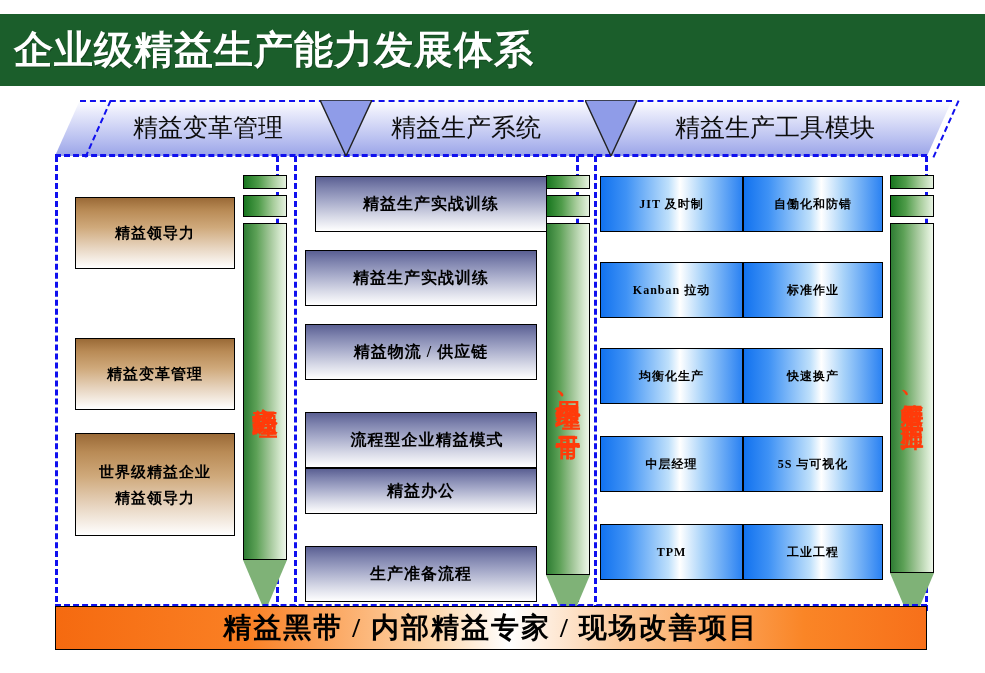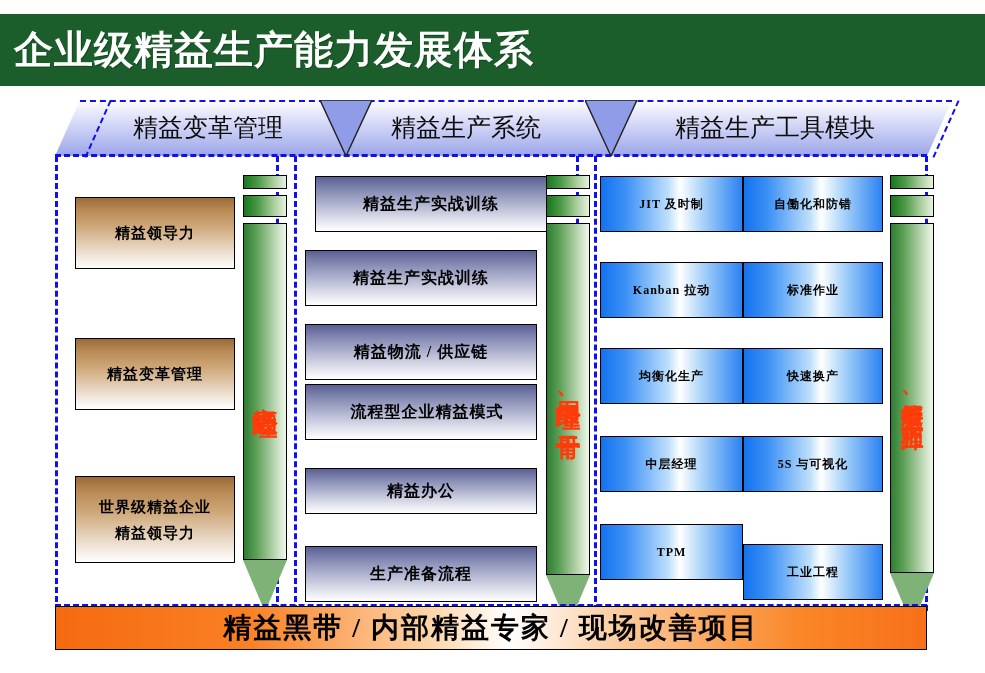--- a/index.html
+++ b/index.html
@@ -322,21 +322,21 @@
 <div class="sep sep-b"></div>
 <div class="sep sep-c"></div>
 <div class="sep sep-d"></div>
 
 <div class="box-left" style="top:197px; height:72px;">
   <div class="bl-line">精益领导力</div>
 </div>
 <div class="box-left" style="top:338px; height:72px;">
   <div class="bl-line">精益变革管理</div>
 </div>
-<div class="box-left" style="top:476px; height:87px;">
+<div class="box-left" style="top:433px; height:103px;">
   <div class="bl-line">世界级精益企业</div>
   <div class="bl-line">精益领导力</div>
 </div>
 
 <div class="arrow-group" style="left:243px; top:175px;">
   <div class="gbar gbar-1"></div>
   <div class="gbar gbar-2"></div>
   <div class="arrow-body">
     <div class="arrow-shaft" style="height:337px;"></div>
     <div class="arrow-tip" style="top:337px;"></div>
@@ -346,21 +346,21 @@
 
 <div class="box-mid" style="top:176px; height:56px;margin-left:10px;">
   <span>精益生产实战训练</span>
 </div>
 <div class="box-mid" style="top:250px; height:56px;">
   <span>精益生产实战训练</span>
 </div>
 <div class="box-mid" style="top:324px; height:56px;">
   <span>精益物流 / 供应链</span>
 </div>
-<div class="box-mid" style="top:384px; height:56px;padding-left:12px;">
+<div class="box-mid" style="top:412px; height:56px;padding-left:12px;">
   <span>流程型企业精益模式</span>
 </div>
 <div class="box-mid" style="top:468px; height:46px;">
   <span>精益办公</span>
 </div>
 <div class="box-mid" style="top:546px; height:56px;">
   <span>生产准备流程</span>
 </div>
 
 <div class="arrow-group" style="left:546px; top:175px;">
@@ -397,21 +397,21 @@
 <div class="box-right br-a" style="top:436px;">
   <span>中层经理</span>
 </div>
 <div class="box-right br-b" style="top:436px;">
   <span>5S 与可视化</span>
 </div>
 
 <div class="box-right br-a" style="top:524px;">
   <span>TPM</span>
 </div>
-<div class="box-right br-b" style="top:544px;">
+<div class="box-right br-b" style="top:524px;">
   <span>工业工程</span>
 </div>
 
 <div class="arrow-group" style="left:890px; top:175px;">
   <div class="gbar gbar-1"></div>
   <div class="gbar gbar-2"></div>
   <div class="arrow-body">
     <div class="arrow-shaft" style="height:350px;"></div>
     <div class="arrow-tip" style="top:350px;"></div>
     <div class="arrow-label" style="height:350px; font-size:23px; letter-spacing:0px;">中基层主管、工程师</div>

